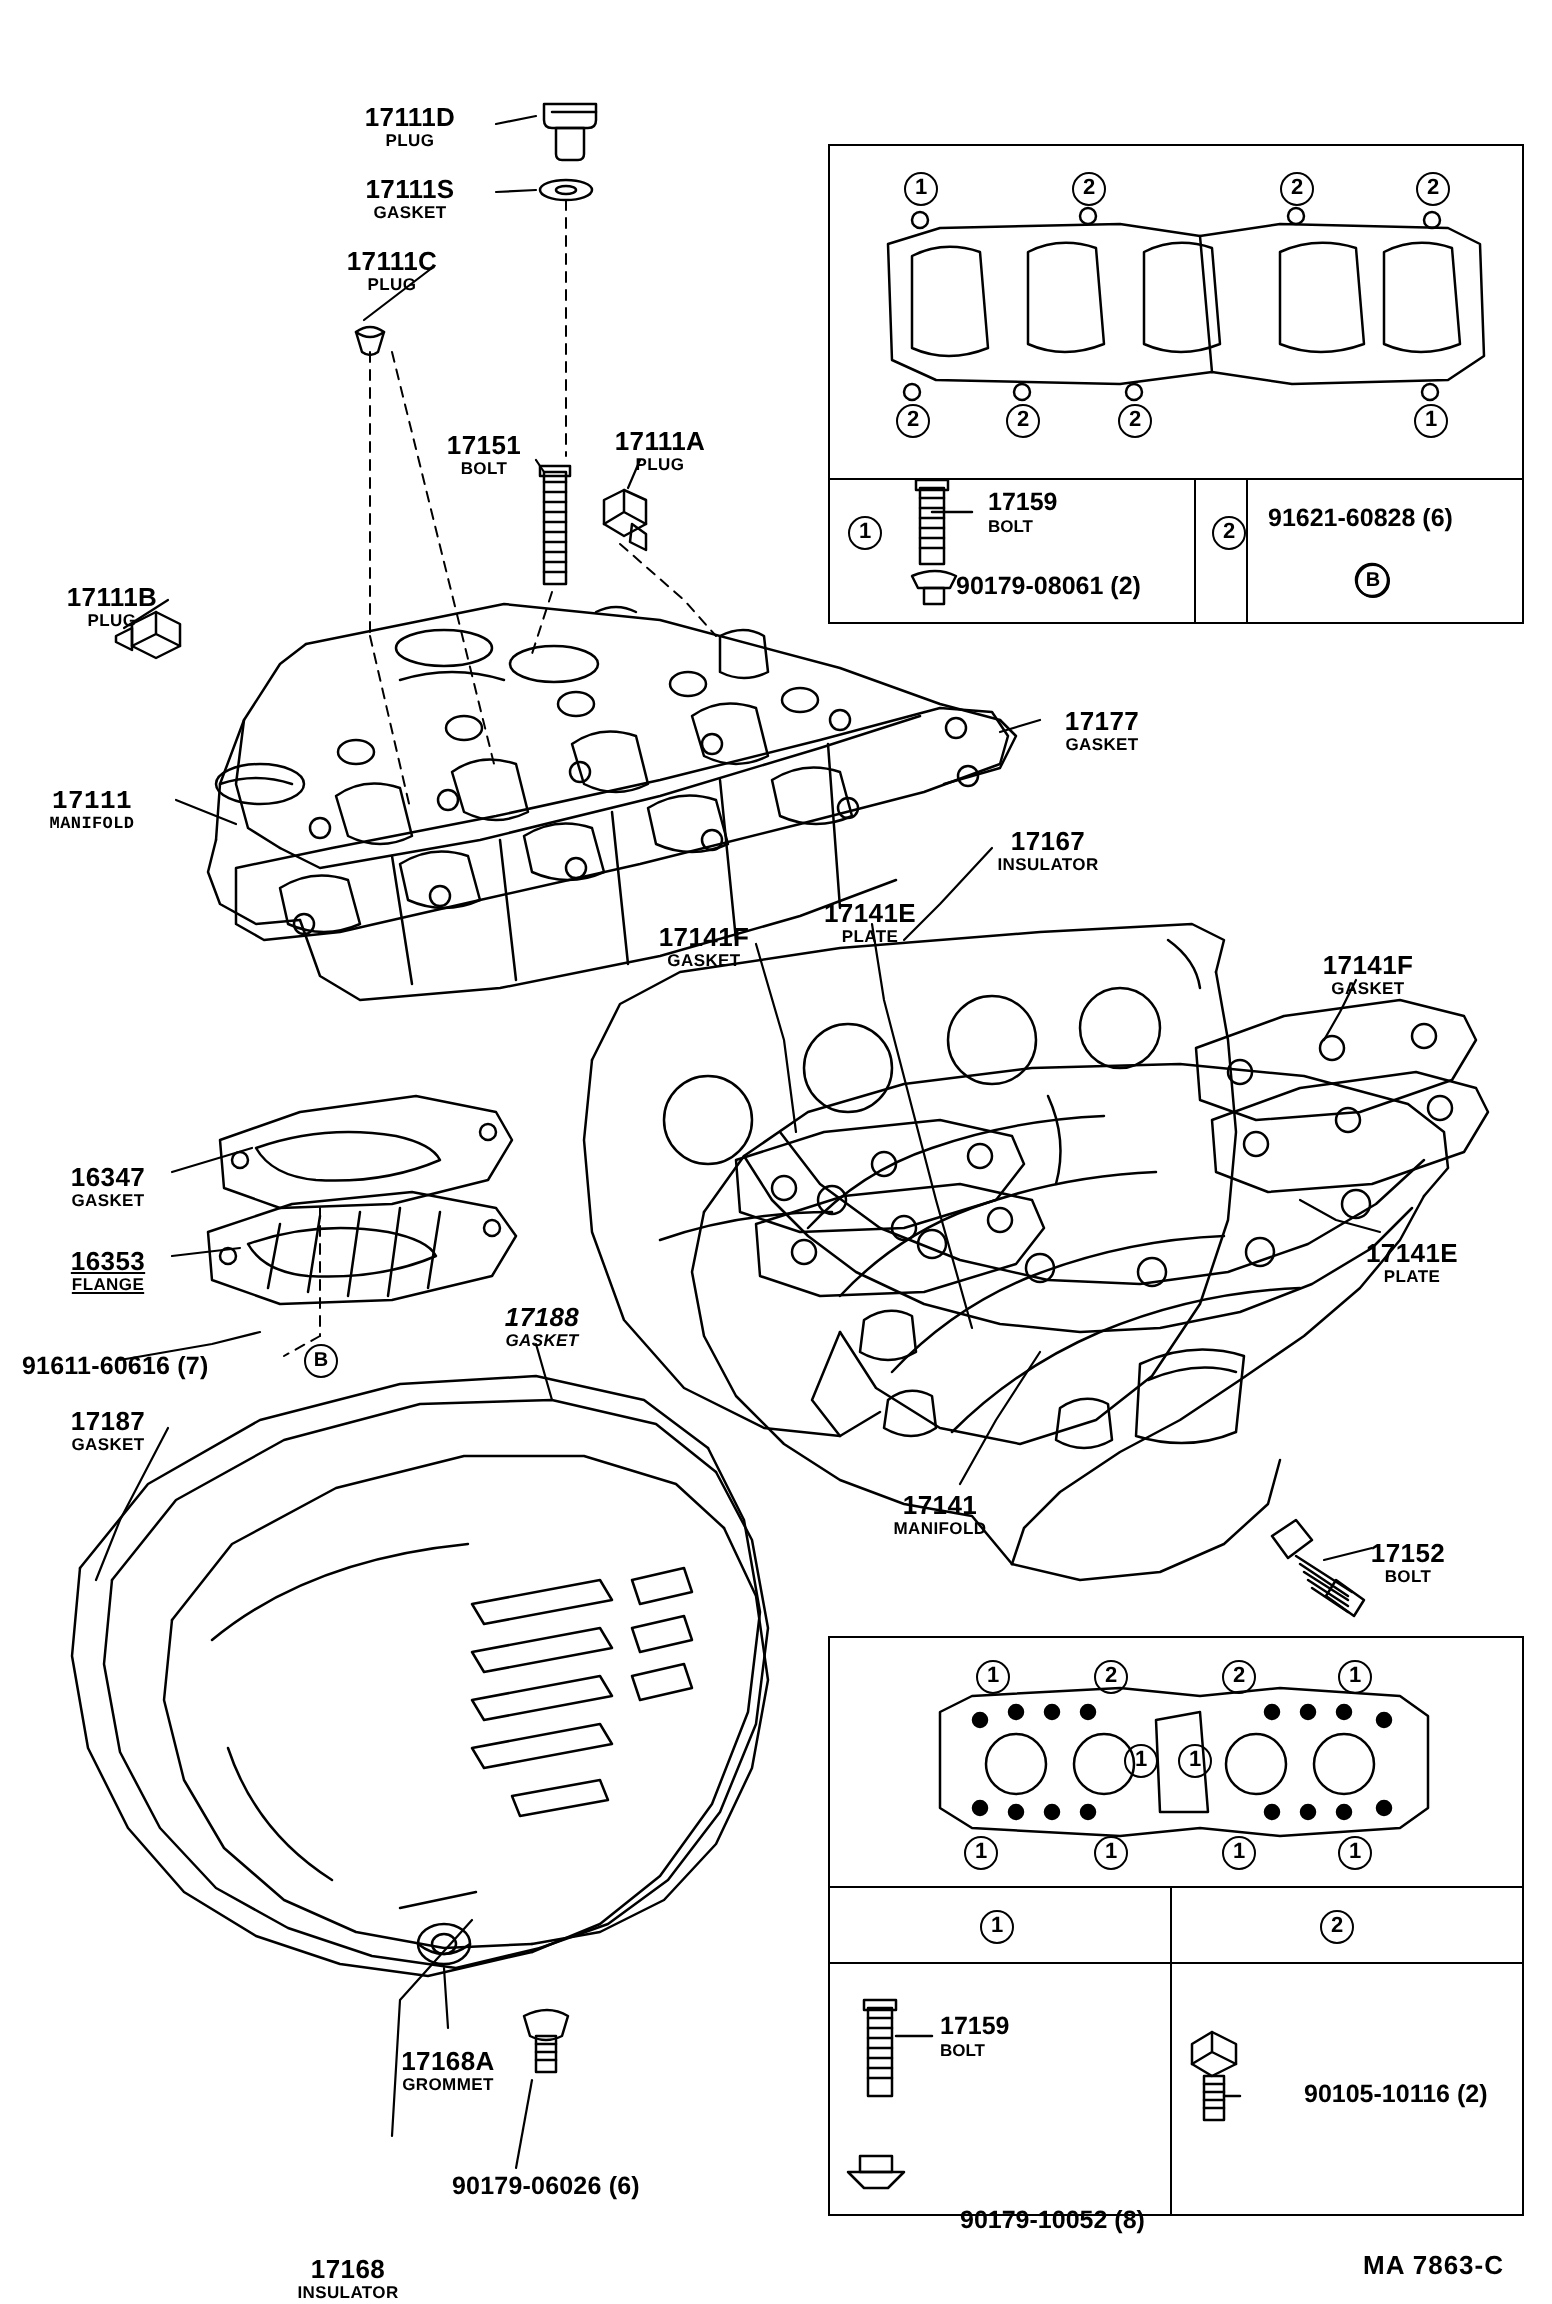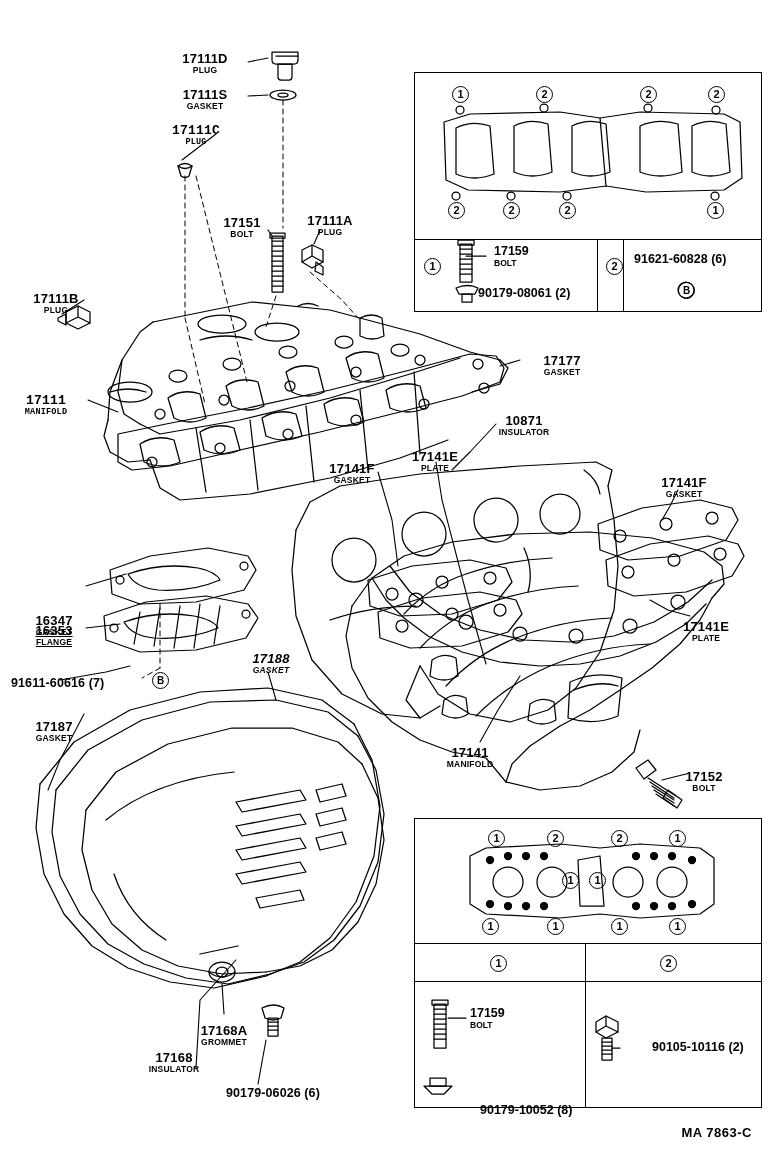--- a/index.html
+++ b/index.html
@@ -437,93 +437,93 @@
   </svg>
 
   <div class="lbl" style="left:205px; top:52px; transform:translateX(-50%);">
     <span class="pn">17111D</span>
     <span class="nm">PLUG</span>
   </div>
   <div class="lbl" style="left:205px; top:88px; transform:translateX(-50%);">
     <span class="pn">17111S</span>
     <span class="nm">GASKET</span>
   </div>
-  <div class="lbl" style="left:196px; top:124px; transform:translateX(-50%);font-family:Liberation Mono, monospace;">
+  <div class="lbl" style="left:196px; top:124px; transform:translateX(-50%);">
     <span class="pn">17111C</span>
     <span class="nm">PLUG</span>
   </div>
   <div class="lbl" style="left:242px; top:216px; transform:translateX(-50%);">
     <span class="pn">17151</span>
     <span class="nm">BOLT</span>
   </div>
   <div class="lbl" style="left:330px; top:214px; transform:translateX(-50%);">
     <span class="pn">17111A</span>
     <span class="nm">PLUG</span>
   </div>
   <div class="lbl" style="left:56px; top:292px; transform:translateX(-50%);">
     <span class="pn">17111B</span>
     <span class="nm">PLUG</span>
   </div>
   <div class="lbl" style="left:46px; top:394px; transform:translateX(-50%);font-family:Liberation Mono, monospace;">
     <span class="pn">17111</span>
     <span class="nm">MANIFOLD</span>
   </div>
-  <div class="lbl" style="left:551px; top:354px; transform:translateX(-50%);margin-left:11px;">
+  <div class="lbl" style="left:551px; top:354px; transform:translateX(-50%);">
     <span class="pn">17177</span>
     <span class="nm">GASKET</span>
   </div>
   <div class="lbl" style="left:524px; top:414px; transform:translateX(-50%);">
-    <span class="pn">10871</span>
+    <span class="pn">17167</span>
     <span class="nm">INSULATOR</span>
   </div>
   <div class="lbl" style="left:352px; top:462px; transform:translateX(-50%);">
     <span class="pn">17141F</span>
     <span class="nm">GASKET</span>
   </div>
   <div class="lbl" style="left:435px; top:450px; transform:translateX(-50%);">
     <span class="pn">17141E</span>
     <span class="nm">PLATE</span>
   </div>
   <div class="lbl" style="left:684px; top:476px; transform:translateX(-50%);">
     <span class="pn">17141F</span>
     <span class="nm">GASKET</span>
   </div>
   <div class="lbl" style="left:706px; top:620px; transform:translateX(-50%);">
     <span class="pn">17141E</span>
     <span class="nm">PLATE</span>
   </div>
-  <div class="lbl" style="left:54px; top:614px; transform:translateX(-50%);">
+  <div class="lbl" style="left:54px; top:582px; transform:translateX(-50%);">
     <span class="pn">16347</span>
     <span class="nm">GASKET</span>
   </div>
   <div class="lbl" style="left:54px; top:624px; transform:translateX(-50%);text-decoration:underline;">
     <span class="pn">16353</span>
     <span class="nm">FLANGE</span>
   </div>
   <div class="lbl" style="left:271px; top:652px; transform:translateX(-50%);font-style:italic;">
     <span class="pn">17188</span>
     <span class="nm">GASKET</span>
   </div>
-  <div class="lbl" style="left:54px; top:720px; transform:translateX(-50%);">
+  <div class="lbl" style="left:54px; top:704px; transform:translateX(-50%);">
     <span class="pn">17187</span>
     <span class="nm">GASKET</span>
   </div>
   <div class="lbl" style="left:470px; top:746px; transform:translateX(-50%);text-align:center;">
     <span class="pn">17141</span>
     <span class="nm">MANIFOLD</span>
   </div>
   <div class="lbl" style="left:704px; top:770px; transform:translateX(-50%);">
     <span class="pn">17152</span>
     <span class="nm">BOLT</span>
   </div>
   <div class="lbl" style="left:224px; top:1024px; transform:translateX(-50%);">
     <span class="pn">17168A</span>
     <span class="nm">GROMMET</span>
   </div>
-  <div class="lbl" style="left:174px; top:1051px; transform:translateX(-50%);">
+  <div class="lbl" style="left:174px; top:1128px; transform:translateX(-50%);">
     <span class="pn">17168</span>
     <span class="nm">INSULATOR</span>
   </div>
 
   <div class="plaincode" style="left:11px; top:676px;">91611-60616 (7)</div>
   <div class="callout-num b" style="left:152px; top:672px;">B</div>
   <div class="plaincode" style="left:226px; top:1086px;">90179-06026 (6)</div>
 
   <div class="panel" style="left:414px; top:72px; width:348px; height:240px;">
     <div class="divider-h" style="top:166px;"></div>

